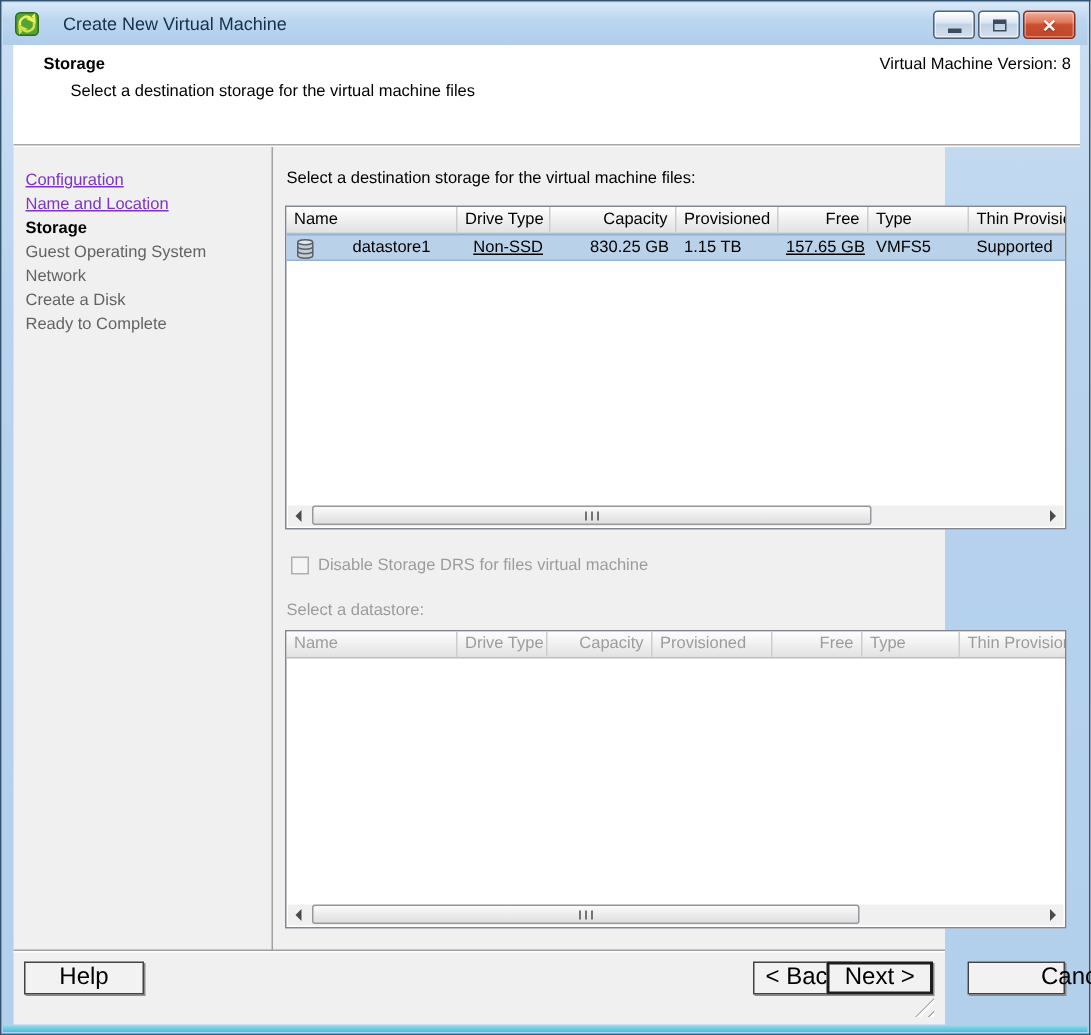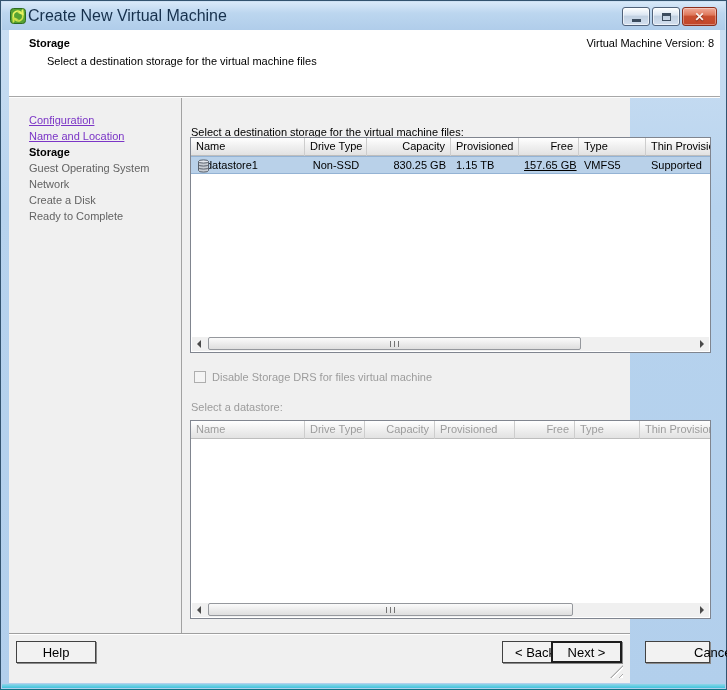--- a/index.html
+++ b/index.html
@@ -9,21 +9,21 @@
   .win { position:absolute; left:0; top:0; width:727px; height:690px;
          background:linear-gradient(#cde0f3,#b7d3ee 30%,#b2cfec);
          border:1px solid #33536f; border-bottom-color:#0e7285; }
   .bottom-accent { position:absolute; left:1px; right:1px; bottom:1px; height:4px;
          background:linear-gradient(#8fd6e8,#3fc4dc); }
 
   
   .titlebar { position:absolute; left:1px; top:1px; right:1px; height:28px;
          background:linear-gradient(#d9e9f9,#bcd6ef 40%,#b0cdea); display:flex; align-items:center; }
   .tb-icon { width:16px; height:16px; margin-left:8px; display:inline-block; }
-  .tb-title { margin-left:2px; font-size:16px; color:#16304c; }
+  .tb-title { margin-left:16px; font-size:12px; color:#16304c; }
   .tb-btns { position:absolute; right:8px; top:5px; display:flex; gap:2px; }
   .tb-btn { width:28px; height:19px; border:1px solid #51627a; border-radius:3px;
          background:linear-gradient(#ffffff,#dde7f3 40%,#c2d1e2 50%,#d4e0ef);
          box-shadow:inset 0 0 0 1px rgba(255,255,255,.6);
          display:flex; align-items:center; justify-content:center; cursor:default; }
   .tb-btn.close { width:35px; border-color:#8c2e1c;
          background:linear-gradient(#f0ab99,#e0795c 40%,#c94f30 50%,#c2462a);
          box-shadow:inset 0 0 0 1px rgba(255,255,255,.35); }
   .g-min { width:9px; height:3px; background:#3c4c5e; margin-top:8px; }
   .g-max { width:9px; height:8px; border:1px solid #3c4c5e; border-top-width:3px; background:transparent; }
@@ -33,40 +33,40 @@
   .client { position:absolute; left:8px; top:29px; width:621px; height:653px; background:#f0f0f0; }
 
   .hdr { position:absolute; left:0; top:0; width:711px; height:67px; background:#fff;
          border-bottom:1px solid #a7a7a7; box-shadow:0 1px 0 #fdfdfd; }
   .hdr-title { position:absolute; left:20px; top:7px; font-weight:bold; }
   .hdr-sub { position:absolute; left:38px; top:25px; }
   .hdr-ver { position:absolute; right:6px; top:7px; }
 
   .sidebar { position:absolute; left:0; top:68px; width:173px; height:536px;
          border-right:1px solid #a2a2a2; padding-top:14px; }
-  .nav-item { padding-left:20px; line-height:16px; white-space:nowrap; }
+  .nav-item { padding-left:8px; line-height:16px; white-space:nowrap; }
   .nav-item.link { color:#7b35c6; text-decoration:underline; cursor:pointer; }
   .nav-item.current { font-weight:bold; color:#000; }
   .nav-item.upcoming { color:#636363; }
 
-  .main-label { position:absolute; left:182px; top:96px; }
+  .main-label { position:absolute; left:182px; top:83px; }
 
   
   .lv { position:absolute; left:181px; width:521px; background:#fff; border:1px solid #80858f; overflow:hidden; }
   .lv.t1 { top:107px; height:216px; }
   .lv.t2 { top:390px; height:199px; }
   .lv-head { display:flex; height:18px; width:640px;
          background:linear-gradient(#ffffff,#f1f1f1 45%,#e2e2e2); border-bottom:1px solid #bdbdbd; }
   .lv-hcell { height:18px; line-height:17px; padding:0 5px; border-right:1px solid #cdcdcd;
          white-space:nowrap; overflow:hidden; flex-shrink:0; }
   .lv.t2 .lv-hcell { color:#9c9c9c; }
   .lv-row { position:relative; display:flex; height:18px; line-height:17px; width:640px; }
   .lv-row.selected { background:#b9d1e9; border-top:1px solid #94b3d4; border-bottom:1px solid #94b3d4; }
   .lv-cell { padding:0 5px; white-space:nowrap; overflow:hidden; flex-shrink:0; }
-  .lv-cell.name { padding-left:15px; position:relative; }
+  .lv-cell.name { padding-left:44px; position:relative; }
   .ds-ico { position:absolute; left:6px; top:2px; }
 
   
   .hscroll { position:absolute; left:1px; right:1px; bottom:1px; height:14px; background:#f0f0f0; }
   .sb-arrow { position:absolute; top:0; width:14px; height:14px; display:flex; align-items:center; justify-content:center; }
   .sb-arrow.left { left:0; } .sb-arrow.right { right:0; }
   .tri-l { width:0; height:0; border-top:4px solid transparent; border-bottom:4px solid transparent; border-right:4px solid #4a4a4a; }
   .tri-r { width:0; height:0; border-top:4px solid transparent; border-bottom:4px solid transparent; border-left:4px solid #4a4a4a; }
   .sb-thumb { position:absolute; top:0; height:13px; left:16px;
          background:linear-gradient(#fbfbfb,#dedede); border:1px solid #95989d; border-radius:2px;
@@ -77,21 +77,21 @@
   
   .chk-row { position:absolute; left:185px; top:341px; display:flex; align-items:center; }
   .chk-box { width:12px; height:12px; border:1px solid #aeaeae; background:#f4f4f4; display:inline-block; }
   .chk-label { margin-left:6px; color:#9c9c9c; }
   .ds-label { position:absolute; left:182px; top:371px; color:#9c9c9c; }
 
   
   .divider { position:absolute; left:0; right:0; top:603px; height:2px;
          border-top:1px solid #9f9f9f; border-bottom:1px solid #ffffff; }
   .btn { position:absolute; top:611px; height:22px; background:#f2f2f2; border:1px solid #424242;
-         box-shadow:1px 1px 0 #8a8a8a; font-family:"Liberation Sans", sans-serif; font-size:13px; color:#000; }
+         box-shadow:1px 1px 0 #8a8a8a; font-family:"Liberation Sans", sans-serif; font-size:16px; color:#000; }
   .btn.help { left:7px; width:80px; }
   .btn.back { left:493px; width:66px; }
   .btn.next { left:542px; width:71px; border:2px solid #1d1d1d; box-shadow:1px 1px 0 #8a8a8a; }
   .btn.cancel { left:636px; width:65px;padding-left:48px; }
   .resize-grip { position:absolute; right:7px; bottom:5px; width:13px; height:13px;
          background:repeating-linear-gradient(135deg, transparent 0 3px, #ababab 3px 4px, #ffffff 4px 6px);
          clip-path:polygon(100% 0, 100% 100%, 0 100%); }
 </style>
 </head>
 <body>
@@ -150,21 +150,21 @@
           <div class="lv-hcell" style="width: 67px; text-align: left;">Type</div>
           <div class="lv-hcell" style="flex: 1 1 0%; min-width: 110px; text-align: left;">Thin Provisioning</div>
         </div>
       <div class="lv-body">
           <div class="lv-row selected">
             <div class="lv-cell name" style="width: 114px; text-align: left;"><svg class="ds-ico" width="13" height="14" viewBox="0 0 13 14">
                 <path d="M1.5 2.5 v9 a5 1.6 0 0 0 10 0 v-9" fill="#c7ccd3" stroke="#59616c"></path>
                 <ellipse cx="6.5" cy="2.5" rx="5" ry="1.6" fill="#e4e8ee" stroke="#59616c"></ellipse>
                 <path d="M1.5 5.5 a5 1.6 0 0 0 10 0 M1.5 8.5 a5 1.6 0 0 0 10 0" fill="none" stroke="#59616c"></path>
               </svg>datastore1</div>
-            <div class="lv-cell" style="width: 62px; text-align: center;">Non-SSD</div>
+            <div class="lv-cell" style="width: 62px; text-align: right; text-decoration: underline;">Non-SSD</div>
             <div class="lv-cell" style="width: 84px; text-align: right;">830.25 GB</div>
             <div class="lv-cell" style="width: 68px; text-align: left;">1.15 TB</div>
             <div class="lv-cell" style="width: 60px; text-align: right; text-decoration: underline;">157.65 GB</div>
             <div class="lv-cell" style="width: 67px; text-align: left;">VMFS5</div>
             <div class="lv-cell" style="flex: 1 1 0%; min-width: 110px; text-align: left;">Supported</div>
           </div>
         </div>
       <div class="hscroll">
         <span class="sb-arrow left">
             <span class="tri-l"></span>

